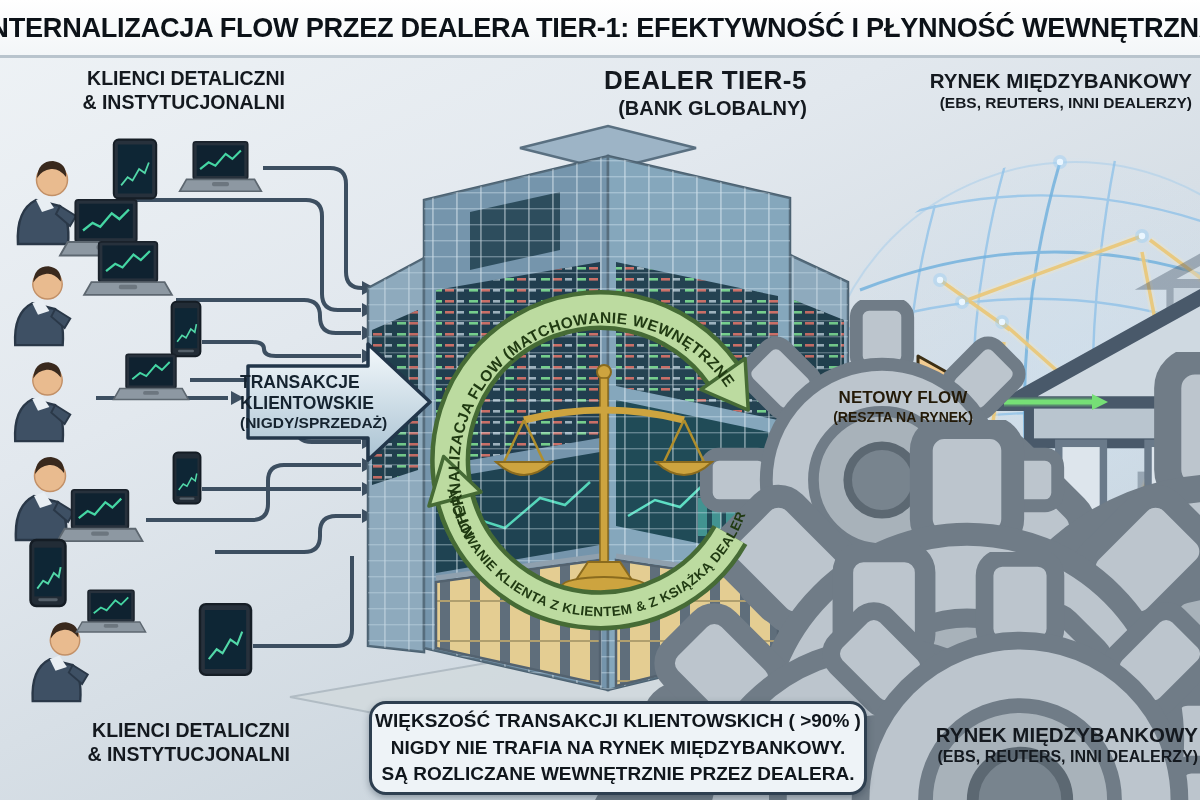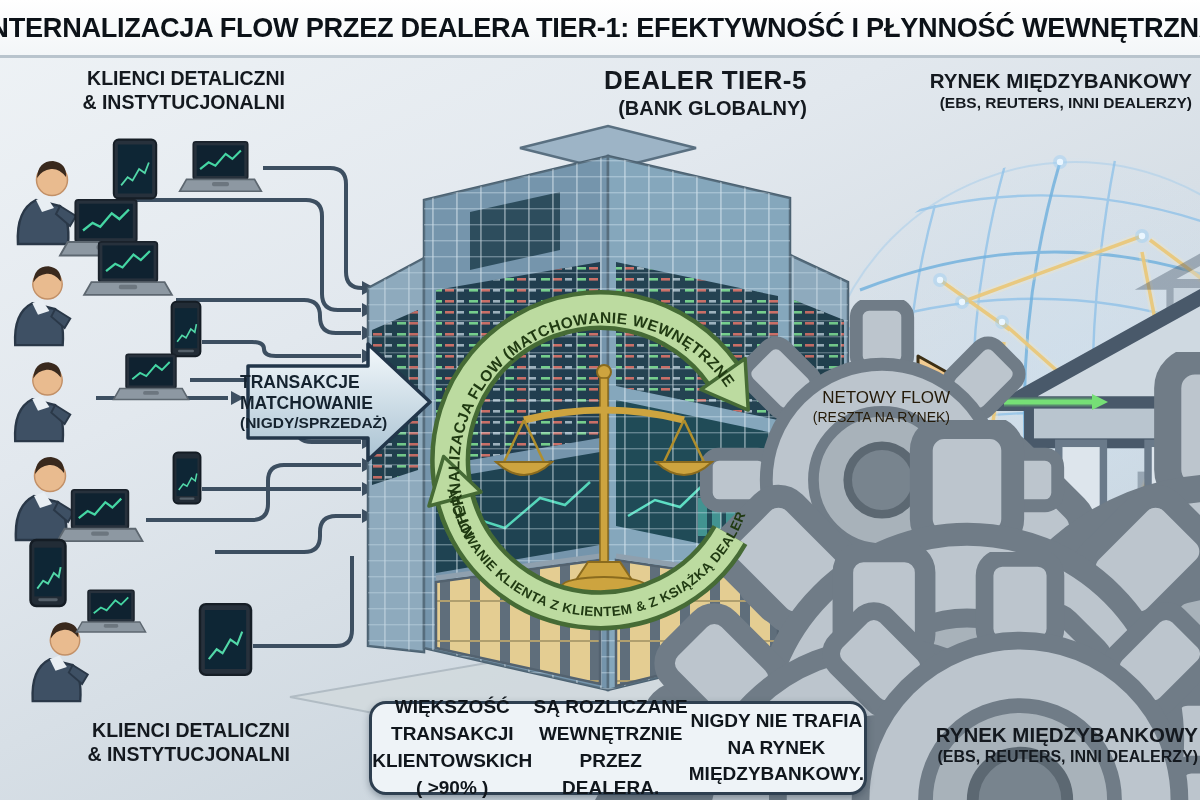--- a/index.html
+++ b/index.html
@@ -22,28 +22,28 @@
   .interbank-top .l1{font-size:20.5px;}
   .interbank-top .l2{font-size:15.5px;}
   .clients-bottom{left:20px;top:718px;width:270px;font-size:19.5px;}
   .interbank-bottom{left:868px;top:722px;width:330px;}
   .interbank-bottom .l1{font-size:20.5px;}
   .interbank-bottom .l2{font-size:16px;}
   .client-arrow-label{position:absolute;z-index:22;left:240px;top:372px;width:220px;text-align:left;
                       color:#15232f;font-weight:bold;line-height:1.2;}
   .client-arrow-label .l1,.client-arrow-label .l2{font-size:17.5px;}
   .client-arrow-label .l3{font-size:15.5px;}
-  .netflow-label{position:absolute;z-index:22;left:786px;top:387px;width:164px;text-align:right;
-                 color:#241a08;font-weight:normal;line-height:1.28;}
+  .netflow-label{position:absolute;z-index:22;left:821px;top:387px;width:164px;text-align:center;
+                 color:#241a08;font-weight:bold;line-height:1.28;}
   .netflow-label .l1{font-size:17px;}
   .netflow-label .l2{font-size:14px;}
   .callout{position:absolute;z-index:28;left:369px;top:701px;width:492px;height:88px;
            background:#eef3f7;border:3.5px solid #2e3f50;border-radius:17px;
            box-shadow:0 3px 7px rgba(35,50,65,.38);
-           display:flex;flex-direction:row;align-items:center;justify-content:center;
+           display:flex;flex-direction:column;align-items:center;justify-content:center;
            font-size:19px;font-weight:bold;color:#10161c;line-height:1.42;text-align:center;}
   .arcTextTop{font-family:"Liberation Sans","DejaVu Sans",sans-serif;font-weight:bold;font-size:15.5px;
               fill:#203a12;letter-spacing:.4px;}
   .arcTextBot{font-family:"Liberation Sans","DejaVu Sans",sans-serif;font-weight:bold;font-size:13.5px;
               fill:#203a12;letter-spacing:.4px;}
 </style>
 </head>
 <body>
 
 <div class="stage">
@@ -372,27 +372,27 @@
   <div class="l1">KLIENCI DETALICZNI</div>
   <div class="l2">&amp; INSTYTUCJONALNI</div>
 </div>
 <div class="lbl interbank-bottom">
   <div class="l1">RYNEK MIĘDZYBANKOWY</div>
   <div class="l2">(EBS, REUTERS, INNI DEALERZY)</div>
 </div>
 
 <div class="client-arrow-label">
   <div class="l1">TRANSAKCJE</div>
-  <div class="l2">MATCHOWANIE</div>
+  <div class="l2">KLIENTOWSKIE</div>
   <div class="l3">(NIGDY/SPRZEDAŻ)</div>
 </div>
 <div class="netflow-label">
   <div class="l1">NETOWY FLOW</div>
   <div class="l2">(RESZTA NA RYNEK)</div>
 </div>
 
 <div class="callout">
   <div>WIĘKSZOŚĆ TRANSAKCJI KLIENTOWSKICH ( &gt;90% )</div>
+  <div>NIGDY NIE TRAFIA NA RYNEK MIĘDZYBANKOWY.</div>
   <div>SĄ ROZLICZANE WEWNĘTRZNIE PRZEZ DEALERA.</div>
-  <div>NIGDY NIE TRAFIA NA RYNEK MIĘDZYBANKOWY.</div>
 </div>
 
 </div>
 
 </body></html>

